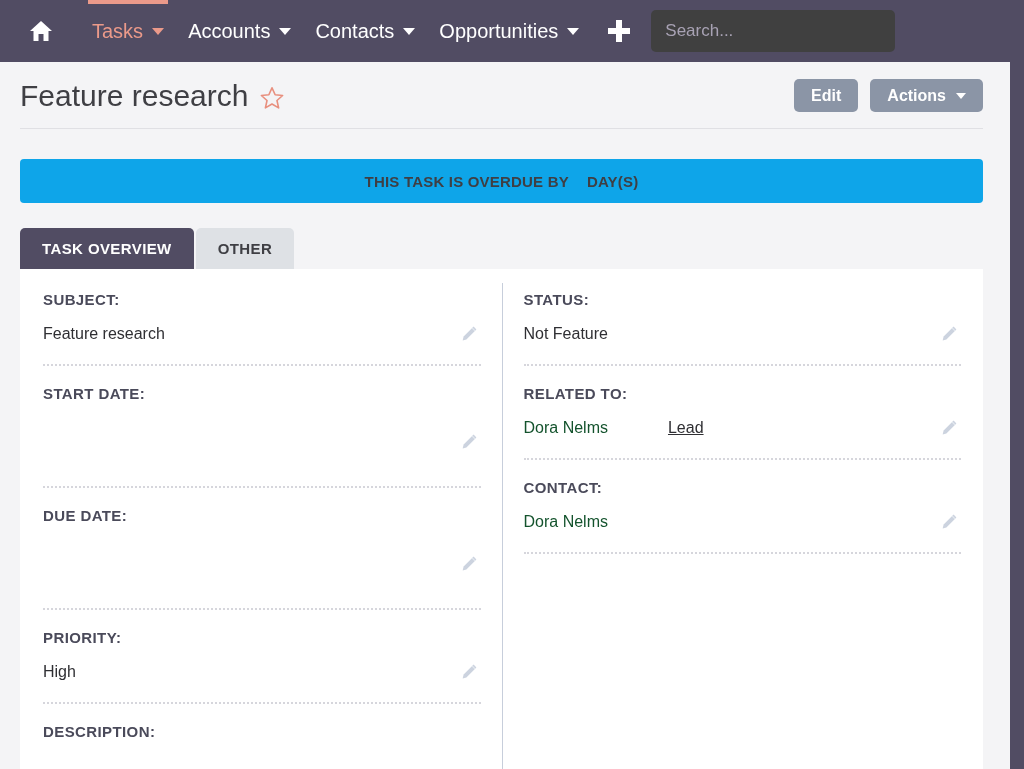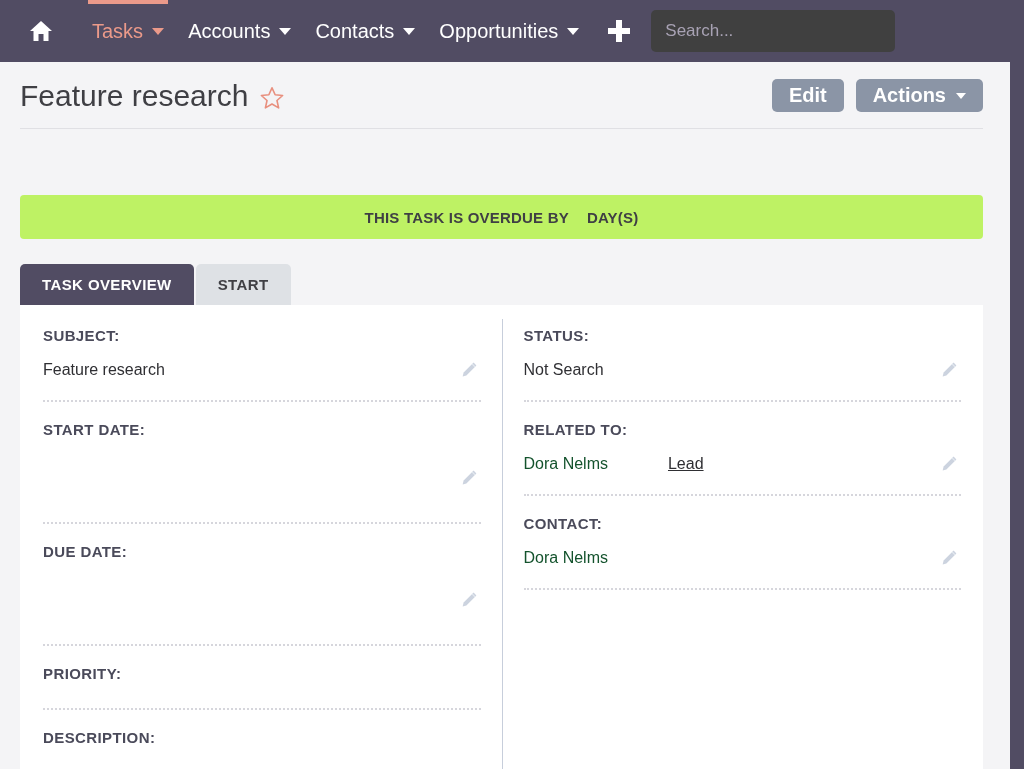--- a/index.html
+++ b/index.html
@@ -143,21 +143,21 @@
     display: flex;
     align-items: center;
     gap: 12px;
   }
   .btn {
     background: #8b95a6;
     color: #ffffff;
     border: none;
     border-radius: 5px;
     font-family: "Liberation Sans", sans-serif;
-    font-size: 20px;
+    font-size: 16px;
     font-weight: bold;
     padding: 0 17px;
     height: 33px;
     display: flex;
     align-items: center;
     cursor: pointer;
   }
   .btn .caret {
     margin-left: 10px;
     width: 0; height: 0;
@@ -169,31 +169,30 @@
   .header-rule {
     position: absolute;
     left: 20px; right: 41px; bottom: 0;
     height: 1px;
     background: #e0e0e4;
   }
 
   
   .banner-wrap { padding: 30px 41px 0 20px; }
   .banner {
-    background: #bef264;
+    background: #0ea5e9;
     border-radius: 4px;
     height: 44px;
     display: flex;
     align-items: center;
     justify-content: center;
     color: #3f3f44;
     font-size: 15px;
     font-weight: bold;
     letter-spacing: 0.2px;
-    margin-top: 36px;
   }
   .banner .count { display: inline-block; min-width: 18px; text-align: center; }
 
   
   .tabs {
     margin-top: 25px;
     padding-left: 20px;
     display: flex;
     align-items: flex-end;
     gap: 2px;
@@ -346,21 +345,21 @@
       <span class="count"></span>
       <span>DAY(S)</span>
     </div>
   </div>
 
   <div class="tabs">
     <div class="tab active">
       <span>TASK OVERVIEW</span>
     </div>
     <div class="tab">
-      <span>START</span>
+      <span>OTHER</span>
     </div>
   </div>
 
   <div class="panel">
     <div class="col-divider"></div>
 
     <div class="col left">
 
       <div class="field">
         <div class="field-label">SUBJECT:</div>
@@ -399,40 +398,49 @@
               <path d="M14.6 2.6 L17.4 5.4 L7.4 15.4 L3.6 16.4 L4.6 12.6 Z" fill="#ccd3df"></path>
               <path d="M13.2 4.0 L16.0 6.8" stroke="#e3e8ef" stroke-width="1.1"></path>
             </svg>
           </span>
         </div>
         <div class="field-sep"></div>
       </div>
 
       <div class="field">
         <div class="field-label">PRIORITY:</div>
+        <div class="field-row">
+          <span class="field-value">High</span>
+          <span class="pencil">
+            <svg width="20" height="20" viewBox="0 0 20 20" aria-hidden="true">
+              <path d="M14.6 2.6 L17.4 5.4 L7.4 15.4 L3.6 16.4 L4.6 12.6 Z" fill="#ccd3df"></path>
+              <path d="M13.2 4.0 L16.0 6.8" stroke="#e3e8ef" stroke-width="1.1"></path>
+            </svg>
+          </span>
+        </div>
         <div class="field-sep"></div>
       </div>
 
       <div class="field tall last">
         <div class="field-label">DESCRIPTION:</div>
         <div class="field-row">
           <span class="field-value"></span>
 
         </div>
 
       </div>
 
     </div>
 
     <div class="col right">
 
       <div class="field">
         <div class="field-label">STATUS:</div>
         <div class="field-row">
-          <span class="field-value">Not Search</span>
+          <span class="field-value">Not Feature</span>
           <span class="pencil">
             <svg width="20" height="20" viewBox="0 0 20 20" aria-hidden="true">
               <path d="M14.6 2.6 L17.4 5.4 L7.4 15.4 L3.6 16.4 L4.6 12.6 Z" fill="#ccd3df"></path>
               <path d="M13.2 4.0 L16.0 6.8" stroke="#e3e8ef" stroke-width="1.1"></path>
             </svg>
           </span>
         </div>
         <div class="field-sep"></div>
       </div>
 

